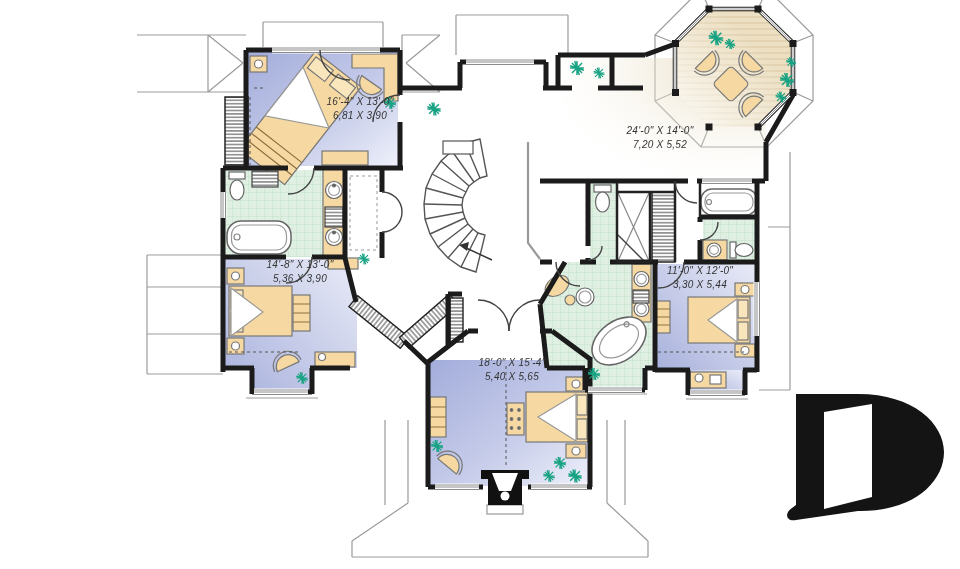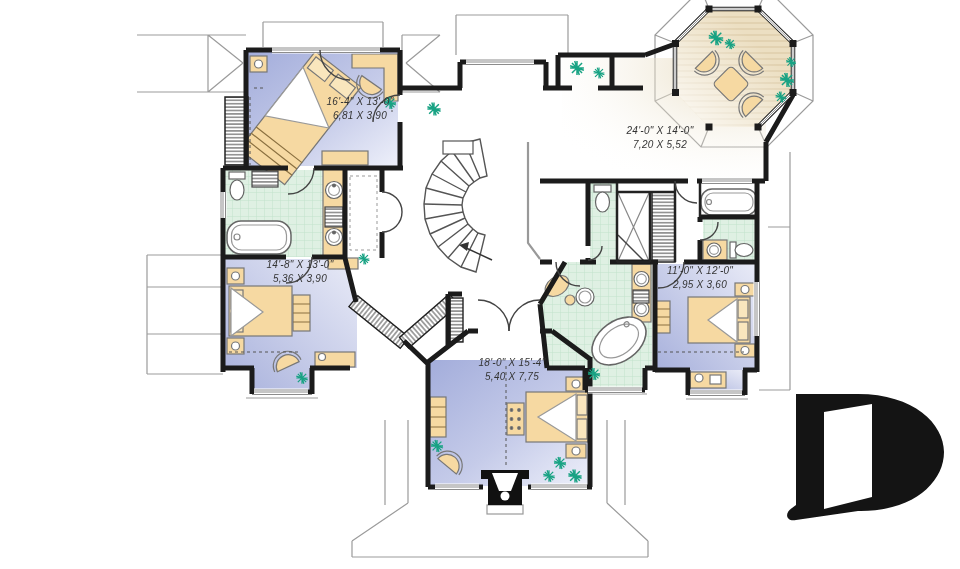--- a/index.html
+++ b/index.html
@@ -422,19 +422,19 @@
 <div class="room-label" style="left:598px;top:124px;">
   <div>24'-0" X 14'-0"</div>
   <div>7,20 X 5,52</div>
 </div>
 <div class="room-label" style="left:238px;top:258px;">
   <div>14'-8" X 13'-0"</div>
   <div>5,36 X 3,90</div>
 </div>
 <div class="room-label" style="left:638px;top:264px;">
   <div>11'-0" X 12'-0"</div>
-  <div>2,95 X 3,60</div>
+  <div>3,30 X 5,44</div>
 </div>
 <div class="room-label" style="left:450px;top:356px;">
   <div>18'-0" X 15'-4"</div>
-  <div>5,40 X 7,75</div>
+  <div>5,40 X 5,65</div>
 </div>
 </div>
 
 </body></html>

